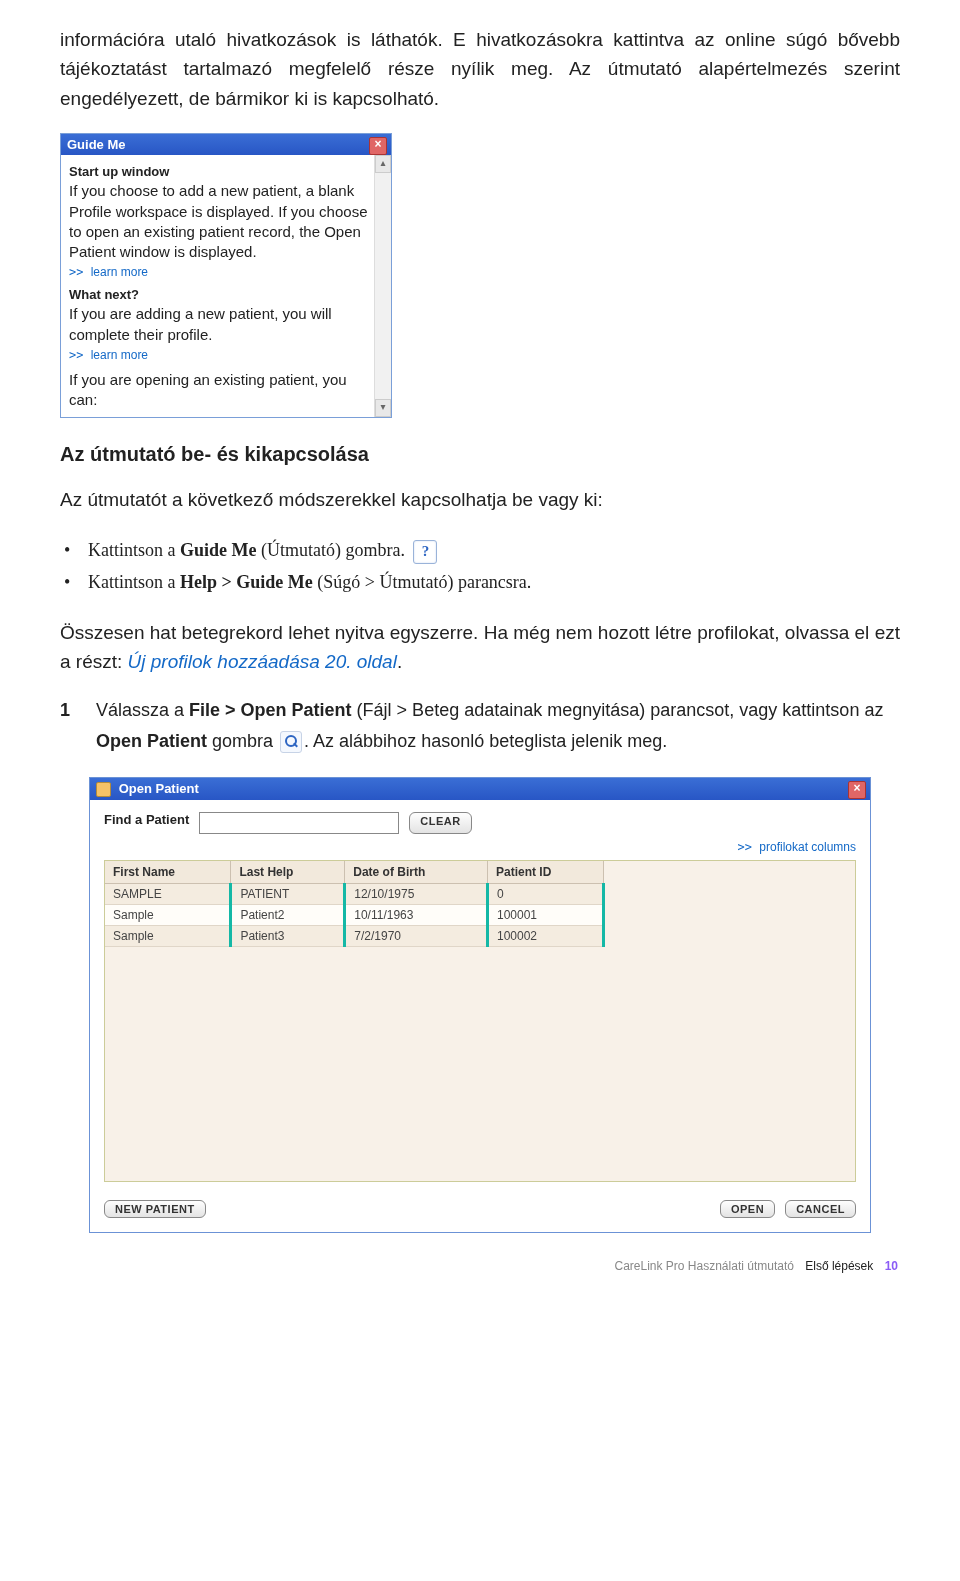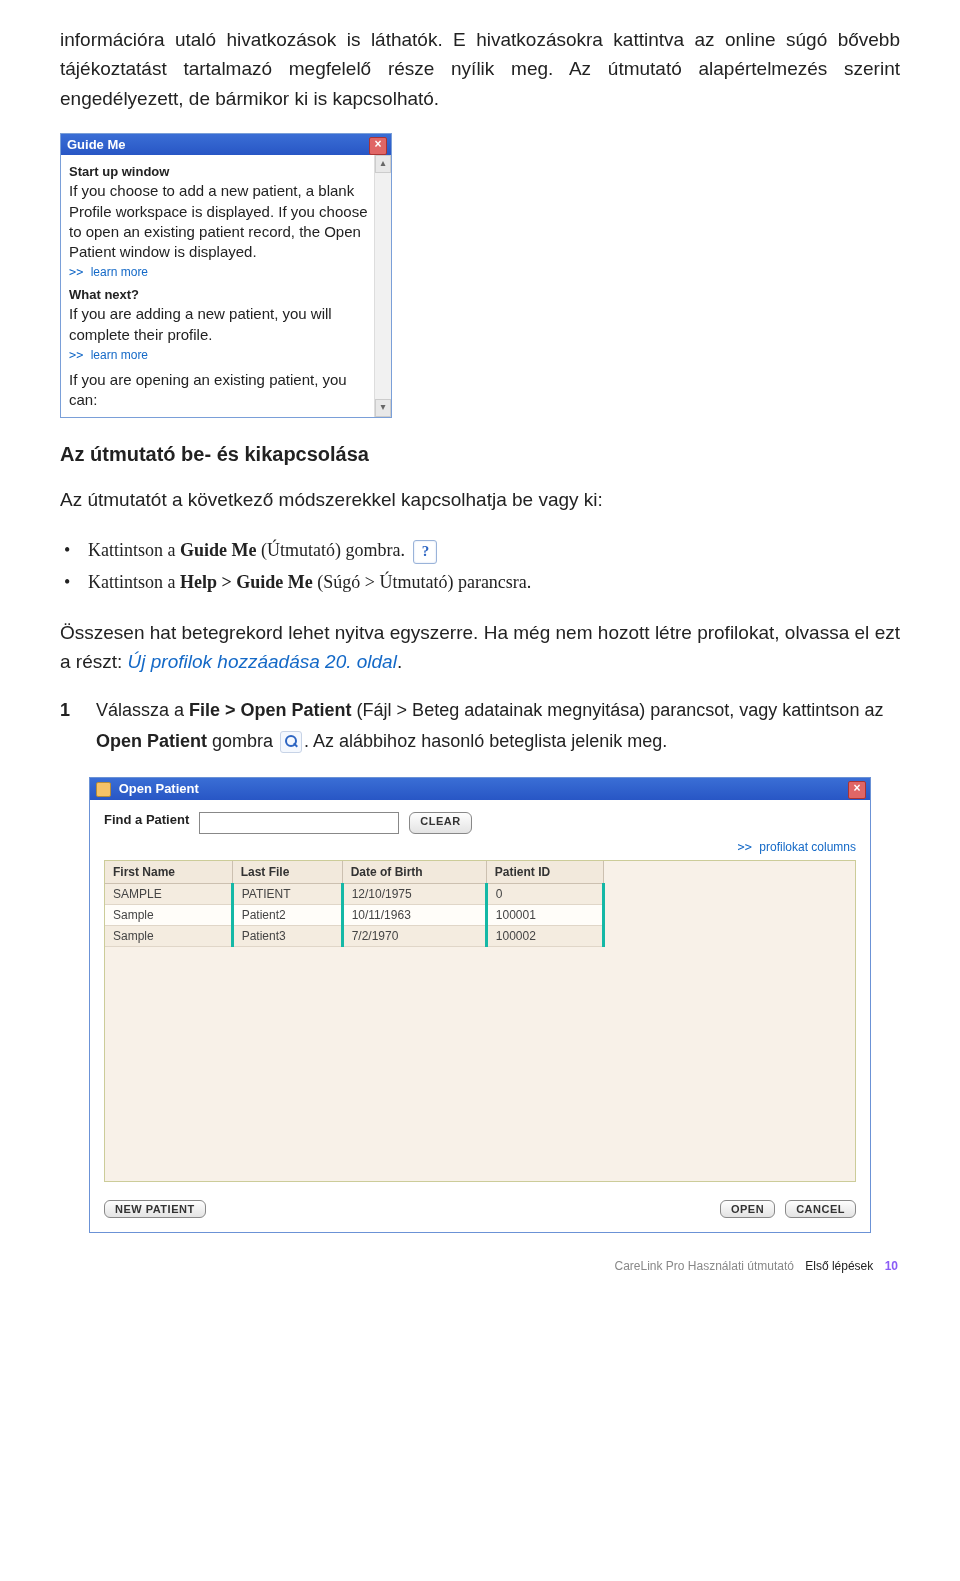--- a/index.html
+++ b/index.html
@@ -333,21 +333,21 @@
       <input type="text" style="">
       <span class="btn">CLEAR</span>
     </div>
     <div class="opat-custom">profilokat columns</div>
     <div class="opat-tbl-wrap">
       <div class="opat-tbl">
         <table>
           <thead>
             <tr>
               <th>First Name</th>
-              <th>Last File</th>
+              <th>Last Help</th>
               <th>Date of Birth</th>
               <th>Patient ID</th>
             </tr>
           </thead>
           <tbody>
             <tr>
               <td>SAMPLE</td>
               <td>PATIENT</td>
               <td>12/10/1975</td>
               <td>0</td>

